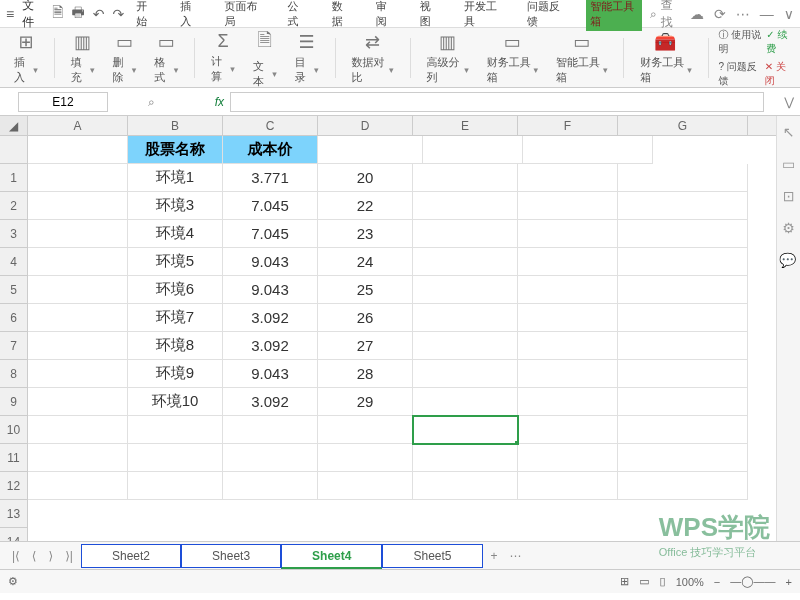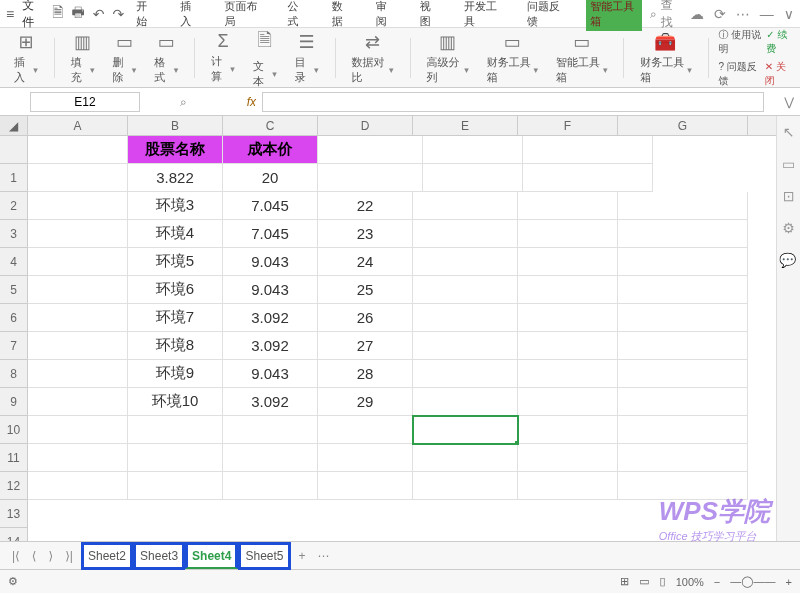--- a/index.html
+++ b/index.html
@@ -12,45 +12,45 @@
 .search{display:flex;align-items:center;color:#888;gap:4px}
 .title-right{margin-left:auto;display:flex;gap:10px;color:#888;font-size:14px}
 .ribbon{height:60px;background:#f7f7f7;border-bottom:1px solid #ccc;display:flex;align-items:center;padding:0 8px;gap:6px}
 .rbtn{display:flex;flex-direction:column;align-items:center;gap:2px;padding:2px 6px;color:#555;font-size:11px;cursor:pointer}
 .rbtn .glyph{font-size:18px;color:#777}
 .rbtn .lbl{display:flex;align-items:center;gap:2px}
 .rsep{width:1px;height:40px;background:#ddd;margin:0 4px}
 .rright{margin-left:auto;display:flex;flex-direction:column;gap:4px;font-size:10px;color:#555}
 .rright div{display:flex;align-items:center;gap:4px}
 .namebox{height:28px;border-bottom:1px solid #ccc;display:flex;align-items:center}
-.namebox input{border:1px solid #ccc;height:20px;width:110px;margin-left:30px;text-align:center;font-size:12px}
-.namebox .fx{margin-left:60px;color:#a16207;font-style:italic}
+.namebox input{border:1px solid #ccc;height:20px;width:90px;margin-left:18px;text-align:center;font-size:12px}
+.namebox .fx{margin-left:60px;color:#15803d;font-style:italic}
 .namebox .fxbar{flex:1;border:1px solid #ccc;height:20px;margin-left:6px;margin-right:20px}
 .sheet{position:relative;height:425px;overflow:hidden;display:flex}
 .rowhdrs{width:28px;background:#f0f0f0;border-right:1px solid #ccc}
 .rowhdrs div{height:28px;border-bottom:1px solid #ccc;display:flex;align-items:center;justify-content:center;color:#666;font-size:12px}
 .rowhdrs .corner{height:20px;background:#e8e8e8}
 .gridwrap{flex:1;position:relative}
 .colhdrs{display:flex;height:20px;background:#f0f0f0;border-bottom:1px solid #ccc}
 .colhdrs div{border-right:1px solid #ccc;display:flex;align-items:center;justify-content:center;color:#666;font-size:12px}
 .rows{}
 .row{display:flex;height:28px}
 .cell{border-right:1px solid #e0e0e0;border-bottom:1px solid #e0e0e0;display:flex;align-items:center;justify-content:center;font-size:15px;overflow:hidden;white-space:nowrap}
 .cA{width:100px}.cB{width:95px}.cC{width:95px}.cD{width:95px}.cE{width:105px}.cF{width:100px}.cG{width:130px}
-.hdr{background:#d946ef;color:#000;font-weight:bold}
+.hdr{background:#7dd3fc;color:#000;font-weight:bold}
 .sel{outline:2px solid #2e9e4a;outline-offset:-1px;position:relative}
 .sel::after{content:"";position:absolute;right:-3px;bottom:-3px;width:5px;height:5px;background:#2e9e4a}
 .sidebar{width:24px;background:#f5f5f5;border-left:1px solid #ddd;display:flex;flex-direction:column;align-items:center;gap:16px;padding-top:8px;color:#999;font-size:14px}
 .tabs{height:28px;border-top:1px solid #ccc;display:flex;align-items:center;padding:0 8px;gap:4px;font-size:12px;background:#f7f7f7}
 .tabs .nav{color:#888;padding:0 4px;cursor:pointer}
-.tabs .tab{padding:4px 4px;border:3px solid #1d4ed8;background:#fff;cursor:pointer;color:#555}
+.tabs .tab{padding:4px 30px;border:1px solid #1d4ed8;background:#fff;cursor:pointer;color:#555}
 .tabs .tab.active{border-bottom:2px solid #2e9e4a;color:#2e9e4a;font-weight:bold}
 .status{height:24px;border-top:1px solid #ccc;display:flex;align-items:center;padding:0 8px;font-size:11px;color:#666;background:#f7f7f7}
 .status .right{margin-left:auto;display:flex;align-items:center;gap:10px}
-.watermark{position:absolute;right:30px;bottom:56px;font-size:26px;color:#6d28d9;font-style:italic;font-weight:bold;opacity:.5;pointer-events:none}
+.watermark{position:absolute;right:30px;bottom:40px;font-size:26px;color:#15803d;font-weight:bold;opacity:.5;pointer-events:none}
 .watermark .sub{font-size:11px;display:block;font-weight:normal}
 .drop{font-size:9px;color:#888}
 </style>
 </head>
 <body>
 
 <div class="titlebar">
   <span class="ico">≡</span>
   <span>文件</span>
   <span class="ico">🗎</span>
@@ -226,21 +226,22 @@
         <div class="row">
           <div class="cell cA"></div>
           <div class="cell cB hdr">股票名称</div>
           <div class="cell cC hdr">成本价</div>
           <div class="cell cE"></div>
           <div class="cell cF"></div>
           <div class="cell cG"></div>
         </div>
         <div class="row">
           <div class="cell cA"></div>
-          <div class="cell cC">3.822</div>
+          <div class="cell cB">环境1</div>
+          <div class="cell cC">3.771</div>
           <div class="cell cD">20</div>
           <div class="cell cE"></div>
           <div class="cell cF"></div>
           <div class="cell cG"></div>
         </div>
         <div class="row">
           <div class="cell cA"></div>
           <div class="cell cB">环境3</div>
           <div class="cell cC">7.045</div>
           <div class="cell cD">22</div>

